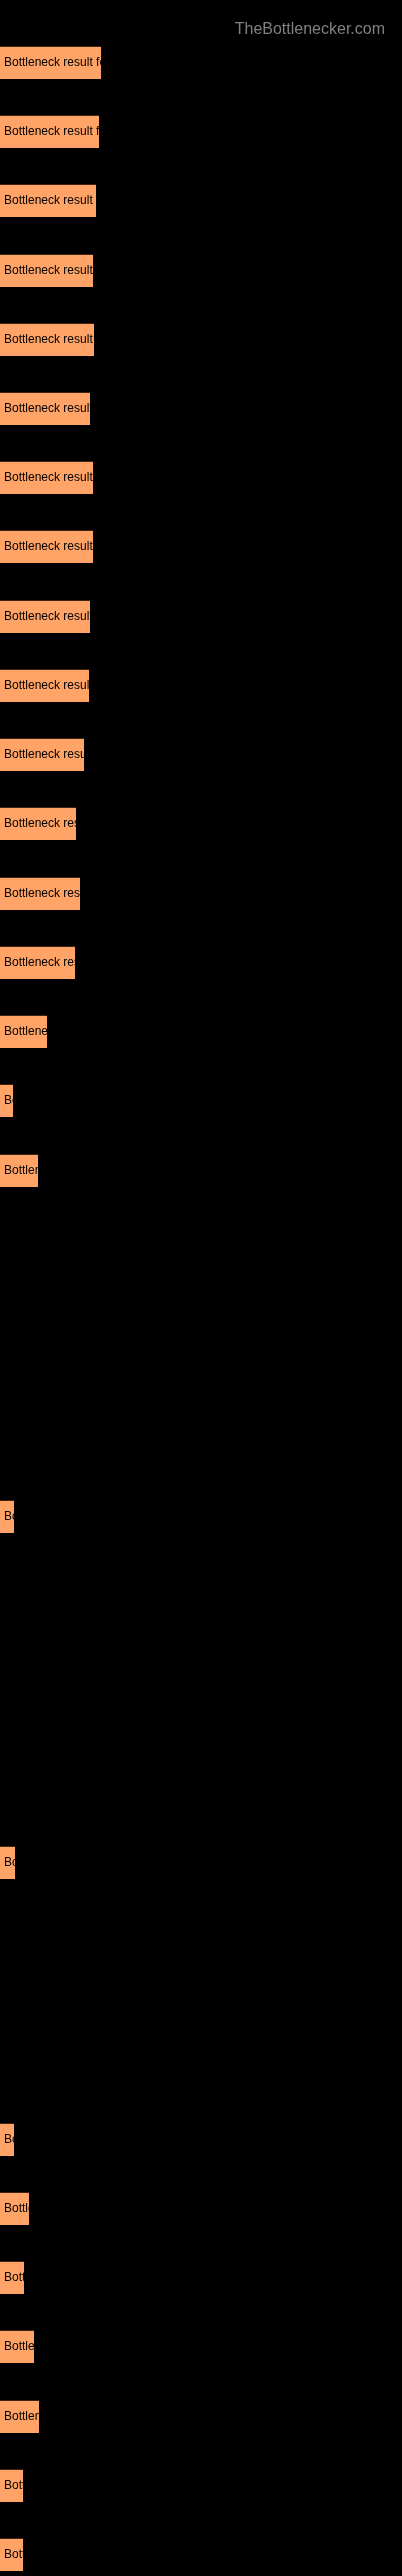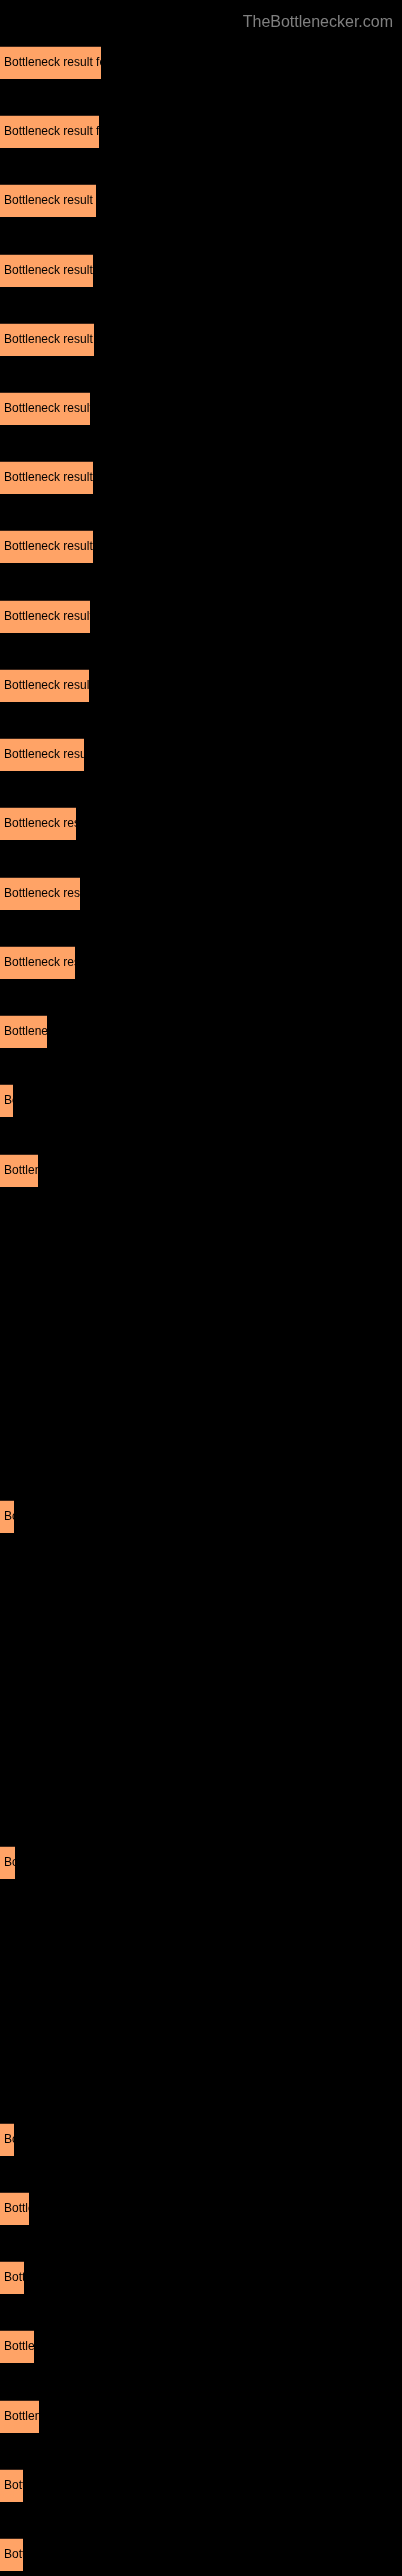--- a/index.html
+++ b/index.html
@@ -9,27 +9,27 @@
   }
   body {
     width: 403px;
     height: 2576px;
     position: relative;
     overflow: hidden;
     font-family: "Liberation Sans", sans-serif;
   }
   #watermark {
     position: absolute;
-    top: 8px;
+    top: 15px;
     left: 0;
     width: 403px;
     height: 27px;
     line-height: 27px;
     text-align: right;
-    padding-right: 10px;
+    padding-right: 18px;
     box-sizing: border-box;
     color: #808080;
     font-size: 16px;
     font-family: "Liberation Sans", sans-serif;
     letter-spacing: 0px;
     white-space: nowrap;
   }
   #chart {
     position: absolute;
     top: 0;

